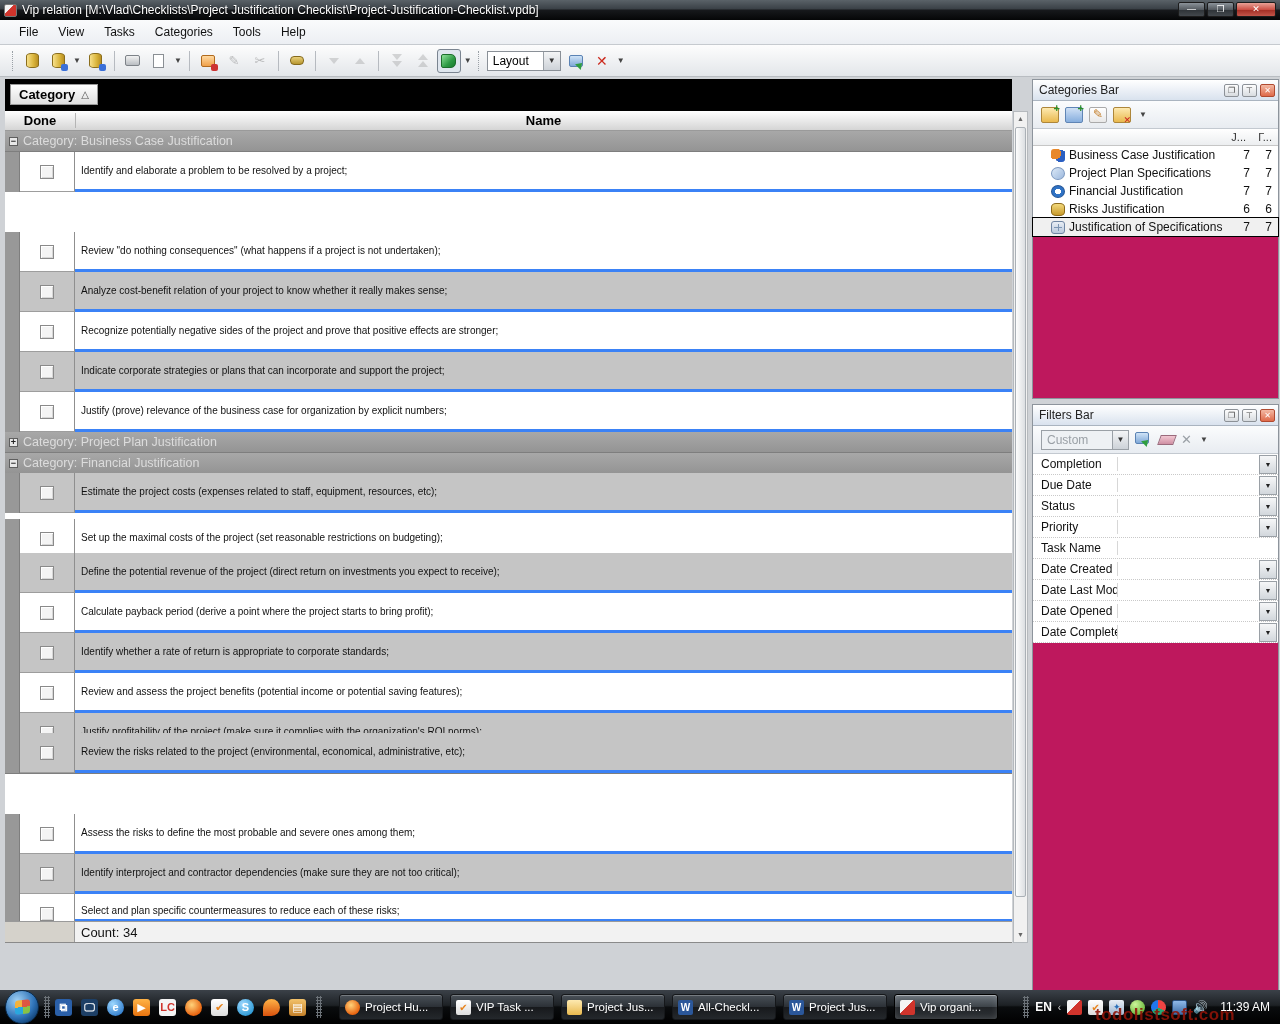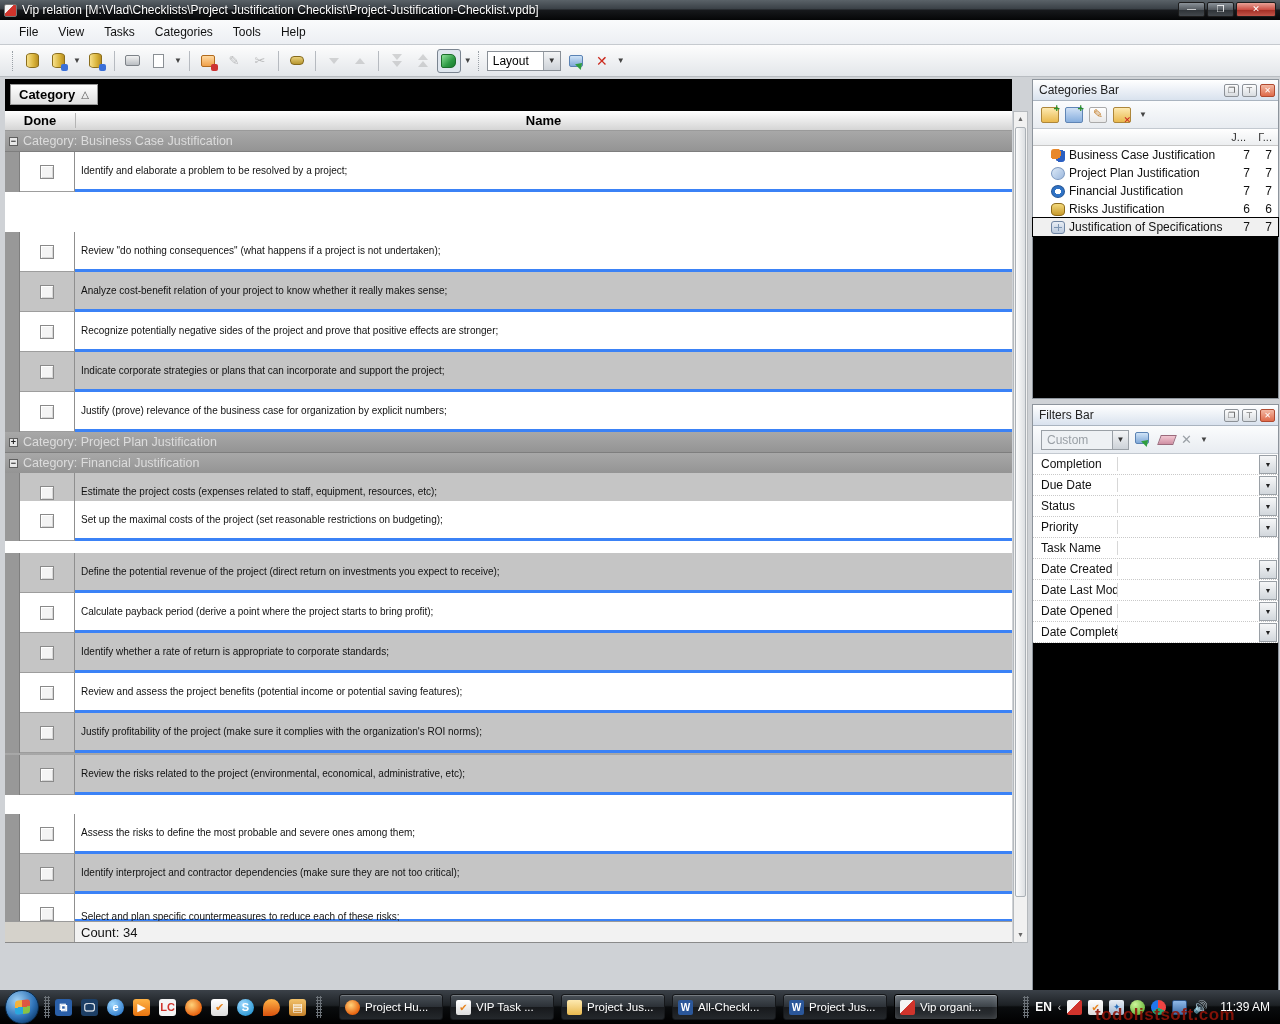--- a/index.html
+++ b/index.html
@@ -97,21 +97,21 @@
   .vscroll .thumb { position:absolute; left:1px; top:15px; width:11px; height:770px; background:linear-gradient(90deg,#fdfdfd,#dcdfe2); border:1px solid #aab0b6; border-radius:2px; }
 
   
   .bottom-strip { position:absolute; left:0; top:944px; width:1030px; height:46px; background:#ececec; }
   .tab { position:absolute; top:4px; height:23px; background:linear-gradient(#f5f5f5,#dcdcdc);
     border:1px solid #9a9a9a; font-size:12px; padding:4px 8px 0 6px; color:#222; }
   .tab.note { left:5px; width:70px; }
   .tab.sub { left:76px; width:26px; }
 
   
-  .panel { position:absolute; left:1032px; width:247px; background:#000000; border:1px solid #8d949c; }
+  .panel { position:absolute; left:1032px; width:247px; background:#be185d; border:1px solid #8d949c; }
   .panel-header { height:21px; background:linear-gradient(#ffffff,#d9e2ee); border-bottom:1px solid #aab4c0;
     display:flex; align-items:center; padding:0 3px 0 6px; font-size:12px; color:#222; }
   .ph-btns { margin-left:auto; display:flex; gap:3px; align-items:center; }
   .ph-btn { width:15px; height:13px; border:1px solid #8c9197; border-radius:2px; background:linear-gradient(#fdfdfd,#d8dce0);
     font-size:8px; line-height:11px; text-align:center; color:#444; }
   .ph-btn.close { background:linear-gradient(#f3b9a4,#df6a4a); color:#fff; border-color:#b04a30; }
   .panel-toolbar { height:28px; background:linear-gradient(#fbfcfd,#e8ecf1); border-bottom:1px solid #c3c9d0;
     display:flex; align-items:center; padding-left:8px; gap:6px; }
   .pt-icon { width:18px; height:16px; border-radius:2px; position:relative; }
   .i-foldnew { background:linear-gradient(#fde9b0,#e9b94e); border:1px solid #ad863a; }
@@ -352,21 +352,21 @@
       <span class="expand-box">−</span>
       <span>Category: Financial Justification</span>
     </div>
     <div class="item-row gray" style="top:394px">
       <div class="indent"></div>
         <div class="done-cell">
           <span class="checkbox"></span>
         </div>
       <div class="name-cell">Estimate the project costs (expenses related to staff, equipment, resources, etc);</div>
     </div>
-    <div class="item-row white" style="top:422px">
+    <div class="item-row white" style="top:440px">
       <div class="indent"></div>
         <div class="done-cell">
           <span class="checkbox"></span>
         </div>
       <div class="name-cell">Set up the maximal costs of the project (set reasonable restrictions on budgeting);</div>
     </div>
     <div class="item-row gray" style="top:474px">
       <div class="indent"></div>
         <div class="done-cell">
           <span class="checkbox"></span>
@@ -399,21 +399,21 @@
         <div class="done-cell">
           <span class="checkbox"></span>
         </div>
       <div class="name-cell">Justify profitability of the project (make sure it complies with the organization's ROI norms);</div>
     </div>
 
     <div class="group-row" style="top:674px">
       <span class="expand-box">−</span>
       <span>Category: Risks Justification</span>
     </div>
-    <div class="item-row gray" style="top:676px">
+    <div class="item-row gray" style="top:654px">
       <div class="indent"></div>
         <div class="done-cell">
           <span class="checkbox"></span>
         </div>
       <div class="name-cell">Review the risks related to the project (environmental, economical, administrative, etc);</div>
     </div>
     <div class="item-row white" style="top:735px">
       <div class="indent"></div>
         <div class="done-cell">
           <span class="checkbox"></span>
@@ -425,21 +425,21 @@
         <div class="done-cell">
           <span class="checkbox"></span>
         </div>
       <div class="name-cell">Identify interproject and contractor dependencies (make sure they are not too critical);</div>
     </div>
     <div class="item-row white clip" style="top:815px; height:28px">
       <div class="indent"></div>
         <div class="done-cell">
           <span class="checkbox"></span>
         </div>
-      <div class="name-cell" style="align-items:flex-start; padding-top:17px">Select and plan specific countermeasures to reduce each of these risks;</div>
+      <div class="name-cell" style="align-items:flex-start; padding-top:11px">Select and plan specific countermeasures to reduce each of these risks;</div>
     </div>
 
     <div class="footer-row">
       <div class="fcell"></div>
       <div class="fcount">Count: 34</div>
     </div>
   </div>
 
   <div class="vscroll">
     <div class="arrow" style="top:0">▲</div>
@@ -470,21 +470,21 @@
     </div>
     <div class="tree-body">
       <div class="tree-row">
         <span class="tree-ico ti-people"></span>
         <span>Business Case Justification</span>
         <span class="tree-n1">7</span>
         <span class="tree-n2">7</span>
       </div>
       <div class="tree-row">
         <span class="tree-ico ti-plan"></span>
-        <span>Project Plan Justification</span>
+        <span>Project Plan Specifications</span>
         <span class="tree-n1">7</span>
         <span class="tree-n2">7</span>
       </div>
       <div class="tree-row">
         <span class="tree-ico ti-clock"></span>
         <span>Financial Justification</span>
         <span class="tree-n1">7</span>
         <span class="tree-n2">7</span>
       </div>
       <div class="tree-row">

